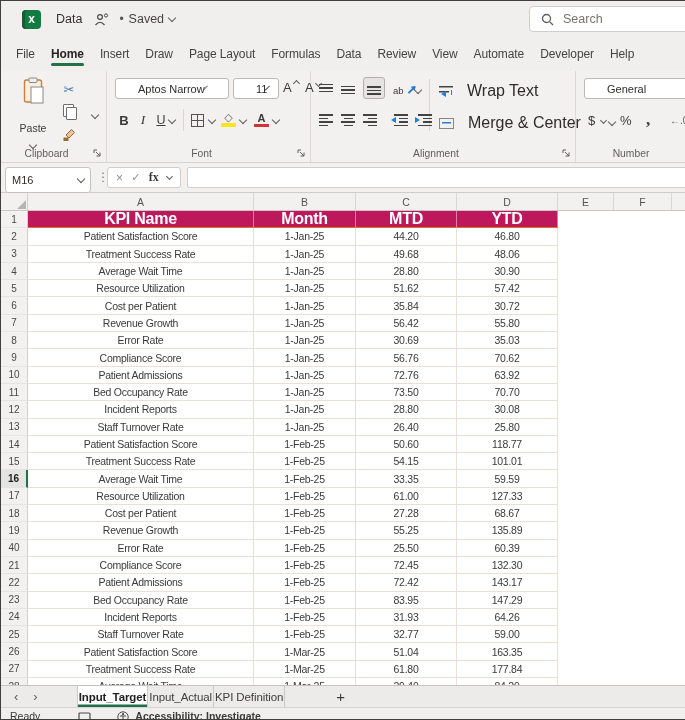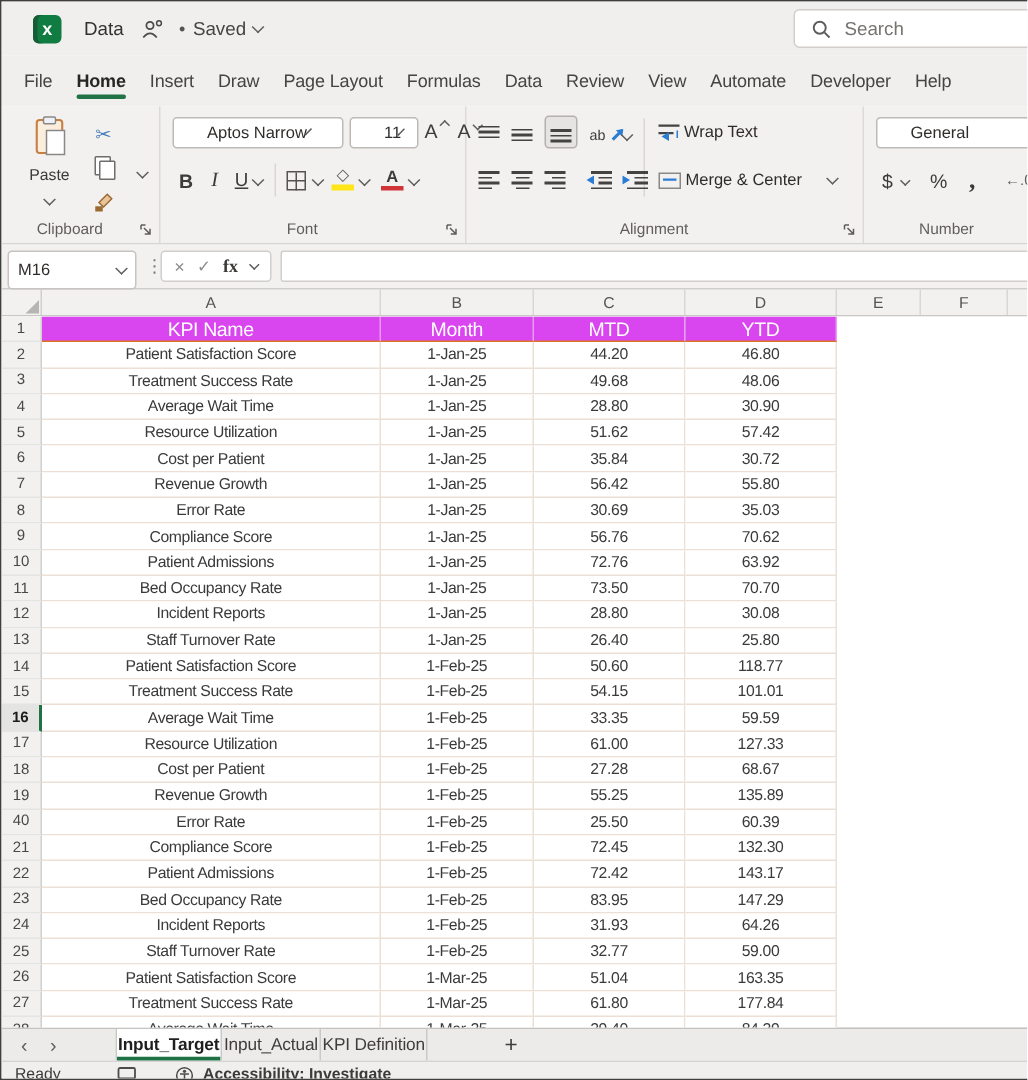--- a/index.html
+++ b/index.html
@@ -32,21 +32,21 @@
   .mtab.active::after{content:"";position:absolute;left:8px;right:8px;bottom:5px;height:3px;border-radius:2px;background:#217346}
 
   
   .ribbon{position:relative;height:92px;background:#f3f1ef;border-bottom:1px solid #d7d5d3}
   .grp{position:absolute;top:0;bottom:0;border-right:1px solid #ddd9d6}
   .grp-label{position:absolute;bottom:3px;left:0;right:14px;text-align:center;font-size:10.3px;color:#605e5c}
   .launcher{position:absolute;right:4px;bottom:4px;width:9px;height:9px}
   .g-clip{left:0;width:106px}.g-font{left:106px;width:204px}.g-align{left:310px;width:265px}.g-num{left:575px;width:110px;border-right:none}
 
   .paste{position:absolute;left:10px;top:6px;width:44px;text-align:center}
-  .paste .plabel{font-size:10.5px;color:#3b3b39;margin-top:2px}
+  .paste .plabel{font-size:10.5px;color:#3b3b39;margin-top:14px}
   .mini{position:absolute;width:20px;height:20px;display:flex;align-items:center;justify-content:center}
   .scis{left:58px;top:8px;color:#4a7ebb;font-size:13px}
   .cpywrap{left:58px;top:30px}.brush{left:58px;top:53px}
   .cpy{position:relative;width:13px;height:15px}
   .cpy::before,.cpy::after{content:"";position:absolute;width:9px;height:11px;border:1px solid #6f6d6b;background:#fff;border-radius:1px}
   .cpy::before{left:0;top:0}.cpy::after{left:3px;top:3px}
   .minichev{left:84px;top:34px}
 
   .combo{position:absolute;height:21px;background:#fff;border:1px solid #bdbab7;border-radius:3px;
          display:flex;align-items:center;padding:0 22px;font-size:11px;color:#2f2d2b;white-space:nowrap}
@@ -78,21 +78,21 @@
   .ind i:nth-child(1){top:0;width:14px}.ind i:nth-child(2){top:3.5px}.ind i:nth-child(3){top:7px}.ind i:nth-child(4){top:10.5px;width:14px}
   .ind::after{content:"";position:absolute;left:0;top:3px;border-top:3.5px solid transparent;border-bottom:3.5px solid transparent}
   .ind.dec::after{border-right:5px solid #2b7cd3}
   .ind.inc::after{border-left:5px solid #2b7cd3}
   .wrp{width:14px;height:12px;position:relative;
        background:linear-gradient(#454341,#454341) 0 1px/14px 1.5px no-repeat,
                   linear-gradient(#454341,#454341) 0 5.5px/10px 1.5px no-repeat}
   .wrp::after{content:"";position:absolute;left:2px;bottom:0;border-top:3px solid transparent;border-bottom:3px solid transparent;border-right:5px solid #2b7cd3}
   .wrp::before{content:"";position:absolute;right:1px;top:5px;width:1.5px;height:5px;background:#2b7cd3}
   .mrg{width:15px;height:11px;border:1px solid #8a8886;background:linear-gradient(#2b7cd3,#2b7cd3) center/9px 1.5px no-repeat}
-  .lbtn{position:absolute;display:flex;align-items:center;gap:3px;font-size:11px;color:#2f2d2b;white-space:nowrap}
+  .lbtn{position:absolute;display:flex;align-items:center;gap:14px;font-size:16px;color:#2f2d2b;white-space:nowrap}
   .numsym{font-size:13px;color:#3b3b39}
   .comma{font-family:"Liberation Serif",serif;font-weight:700;font-size:17px;line-height:10px;color:#3b3b39}
 
   
   .fbar{height:30px;background:#f3f1ef;position:relative;border-bottom:1px solid #cfcdcb}
   .namebox{position:absolute;left:4px;top:4px;width:86px;height:21px;background:#fff;border:1px solid #c6c3c1;border-radius:3px;
            display:flex;align-items:center;padding:12px 6px;font-size:11px;color:#2f2d2b}
   .namebox .ch{margin-left:auto}
   .fdots{position:absolute;left:96px;top:7px;color:#7a7876;font-size:12px}
   .fxbox{position:absolute;left:106px;top:4px;width:74px;height:21px;background:#fff;border:1px solid #d1cecb;border-radius:3px;
@@ -110,21 +110,21 @@
   .colh{display:flex;align-items:center;justify-content:center;border-right:1px solid #d9d7d5}
   .cw0{width:226px}.cw1{width:102px}.cw2{width:101px}.cw3{width:101px}.cw4{width:56px}.cw5{width:58px}
   .colfill{flex:1}
   .gridwrap{height:474px;overflow:hidden;background:#fff}
   .grow{display:flex;height:17.3px}
   .rn{width:27px;background:#f2f1f0;border-right:1px solid #d2d0ce;border-bottom:1px solid #e6e4e2;
       font-size:10px;color:#4a4846;display:flex;align-items:center;justify-content:center;flex:none}
   .rn.act{background:#e4e4e2;border-right:2px solid #217346;color:#1c1c1c;font-weight:700}
   .cell{display:flex;align-items:center;justify-content:center;font-size:10.5px;letter-spacing:-0.25px;color:#3a3a3a;
         border-right:1px solid #ecdfd6;border-bottom:1px solid #ecdfd6;background:#fff;flex:none;overflow:hidden;white-space:nowrap}
-  .cell.hd{background:#d946ef;color:#fff;font-weight:400;font-size:13px;border-right:1px solid rgba(255,255,255,.45);border-bottom:1px solid #e07226}
+  .cell.hd{background:#be185d;color:#fff;font-weight:700;font-size:16px;border-right:1px solid rgba(255,255,255,.45);border-bottom:1px solid #e07226}
 
   
   .sheetbar{height:22px;background:#edebe9;border-top:1px solid #c5c3c1;display:flex;align-items:stretch;font-size:11.5px;color:#3f3d3b}
   .snav{display:flex;align-items:center;gap:15px;padding:0 13px;color:#5f5d5b;font-size:13px}
   .stabs{display:flex;margin-left:26px}
   .stab{display:flex;align-items:center;padding:0 1px;border-right:1px solid #cbc9c7;cursor:default;letter-spacing:-0.1px}
   .stab.active{background:#fff;font-weight:700;color:#1f1f1f;box-shadow:inset 0 -2.5px 0 #1f7246;border-left:1px solid #cbc9c7}
   .addsheet{margin-left:42px;display:flex;align-items:center;font-size:15px;color:#3f3d3b;padding:0 9px}
 
   

